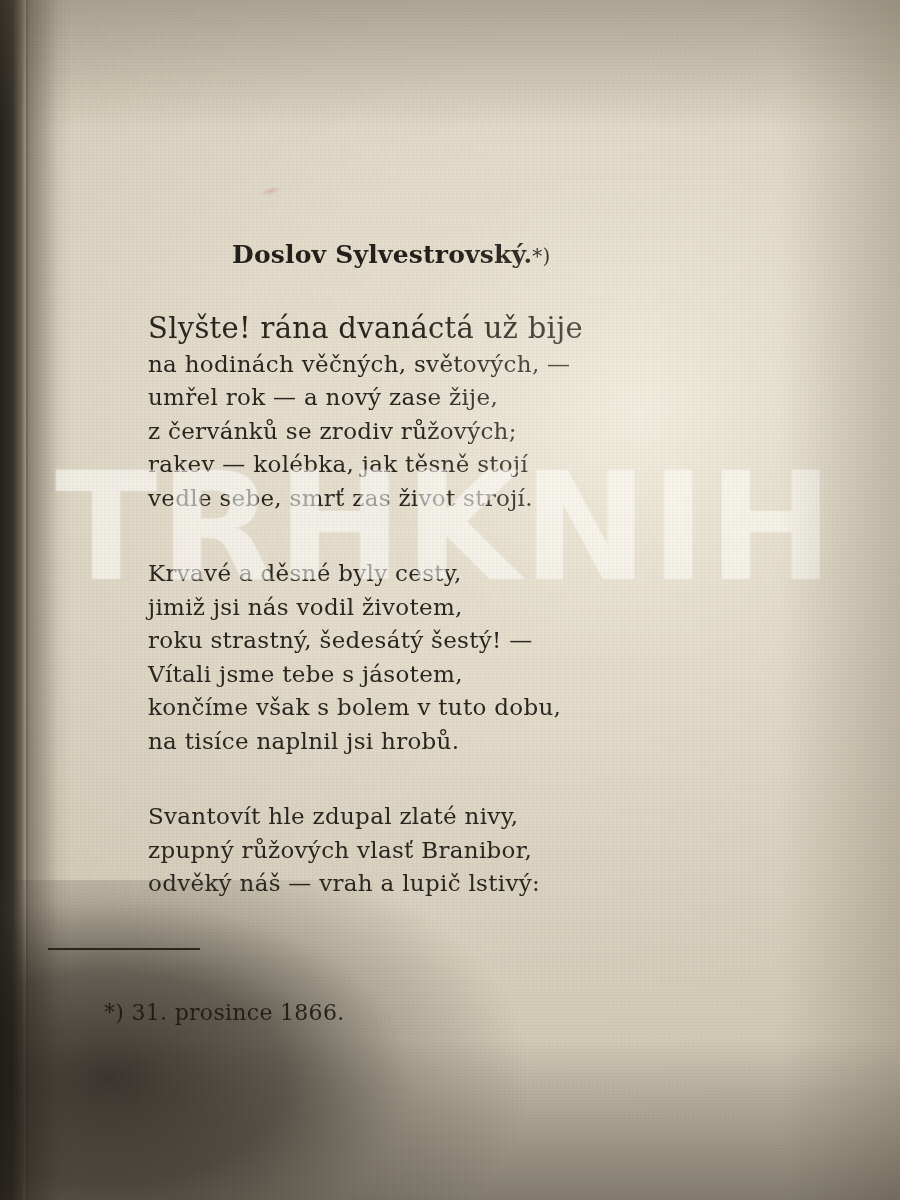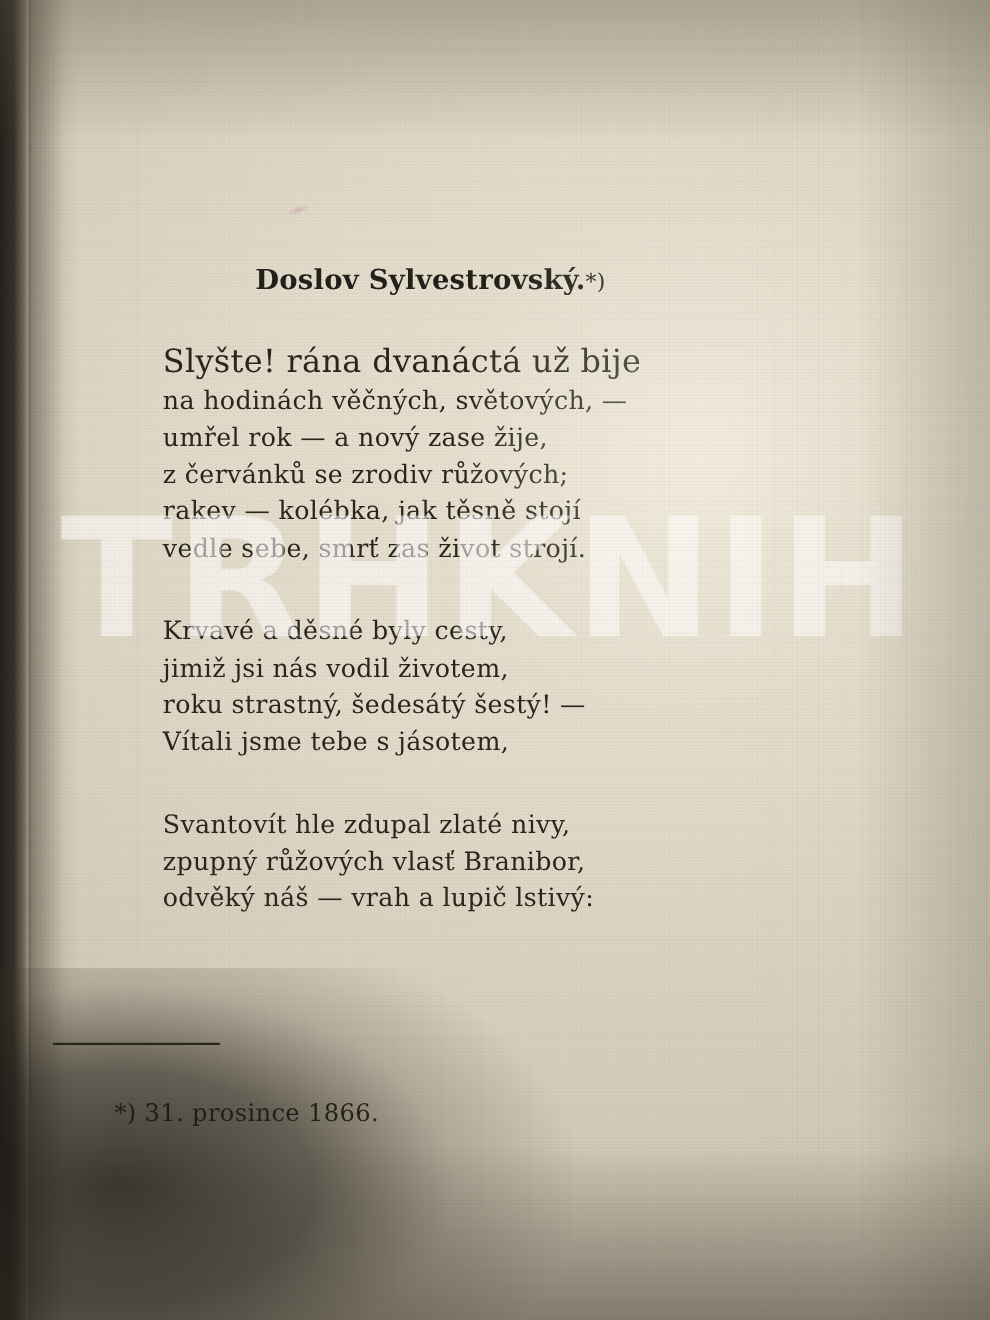--- a/index.html
+++ b/index.html
@@ -207,20 +207,22 @@
         <div class="line">z červánků se zrodiv růžových;</div>
         <div class="line">rakev — kolébka, jak těsně stojí</div>
         <div class="line">vedle sebe, smrť zas život strojí.</div>
       </div>
 
       <div class="stanza">
         <div class="line">Krvavé a děsné byly cesty,</div>
         <div class="line">jimiž jsi nás vodil životem,</div>
         <div class="line">roku strastný, šedesátý šestý! —</div>
         <div class="line">Vítali jsme tebe s jásotem,</div>
+        <div class="line">končíme však s bolem v tuto dobu,</div>
+        <div class="line">na tisíce naplnil jsi hrobů.</div>
       </div>
 
       <div class="stanza">
         <div class="line">Svantovít hle zdupal zlaté nivy,</div>
         <div class="line">zpupný růžových vlasť Branibor,</div>
         <div class="line">odvěký náš — vrah a lupič lstivý:</div>
       </div>
 
     </div>
 

